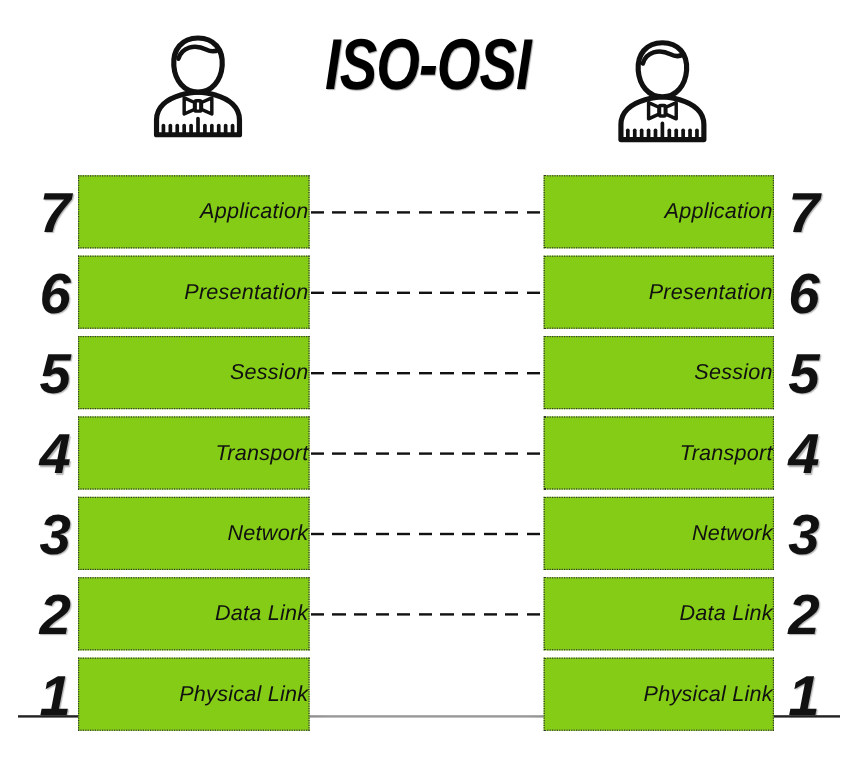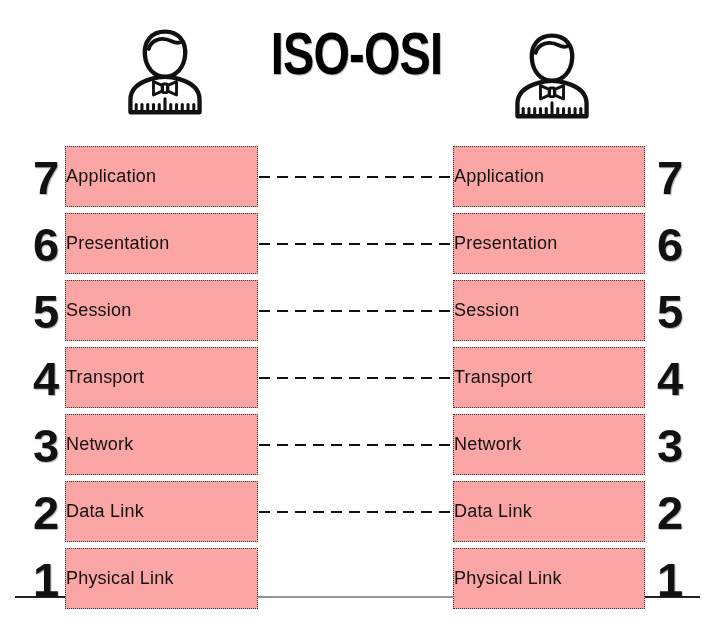--- a/index.html
+++ b/index.html
@@ -1,18 +1,18 @@
 <!DOCTYPE html>
 <html><head>
 <meta charset="utf-8">
 <style>
   html,body { margin:0; padding:0; background:#fff; }
   .canvas {
     position:relative; width:713px; height:633px; background:#fff;
-    font-family:"Liberation Sans", sans-serif; overflow:hidden;
+    font-family:"Liberation Sans", sans-serif; overflow:hidden;font-style:italic;
   }
   .title {
     position:absolute; top:24px; left:0; width:713px; text-align:center;
     font-size:60px; font-weight:bold; color:#000; line-height:1;
     transform:scaleX(0.78); letter-spacing:-1px;
     text-shadow:1px 1px 1px rgba(0,0,0,.35);
   }
   .person { position:absolute; width:96px; height:102px; }
   .person-left  { left:117px; top:20px; }
   .person-right { left:504px; top:24px; }
@@ -24,22 +24,22 @@
   .row { position:relative; height:61px; margin-bottom:6px; }
   .num {
     position:absolute; top:50%; transform:translateY(-50%);
     font-size:47px; font-weight:600; color:#111; line-height:1;
     text-shadow:1px 1px 1px rgba(0,0,0,.3);
   }
   .num-l { left:25px;  width:42px; text-align:center; }
   .num-r { left:649px; width:42px; text-align:center; }
   .box {
     position:absolute; top:0; height:100%; box-sizing:border-box;
-    background:#fca5a5; border:1px dotted #333;
-    display:flex; align-items:center; justify-content:flex-start;
+    background:#84cc16; border:1px dotted #333;
+    display:flex; align-items:center; justify-content:flex-end;
     font-size:18px; color:#111; letter-spacing:0.2px;
   }
   .box-l { left:65px;  width:193px; }
   .box-r { left:453px; width:192px; }
   .dash {
     position:absolute; left:259px; width:194px; top:50%; height:2px; margin-top:-1px;
     background:repeating-linear-gradient(to right,#111 0,#111 11px,transparent 11px,transparent 18px);
   }
 </style>
 </head>

